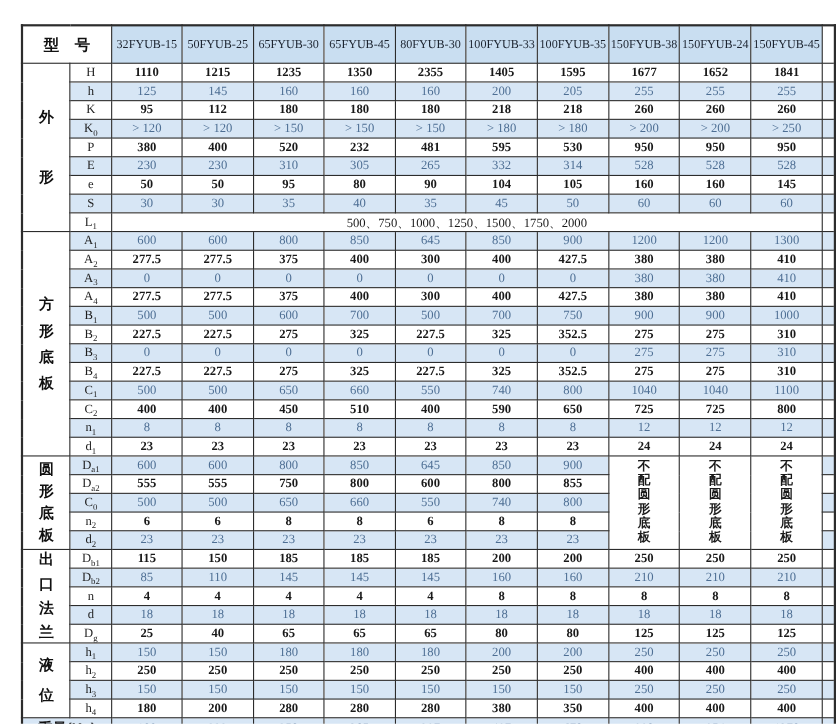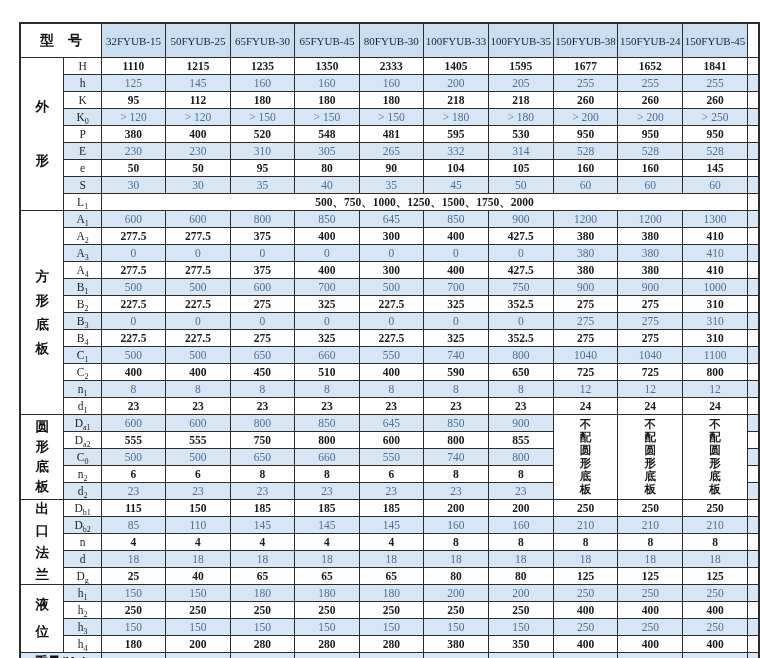--- a/index.html
+++ b/index.html
@@ -24,21 +24,21 @@
   sub{font-size:8px;line-height:0;}
   
   td.glabel, td.note{background:#ffffff !important;}
   td.glabel{font-family:"Liberation Sans",sans-serif;font-weight:bold;
             font-size:13.5px;color:#101010;}
   td.glabel .chars{display:flex;flex-direction:column;align-items:center;justify-content:center;height:100%;}
   td.g0 .chars{gap:36px;} td.g1 .chars{gap:6px;} td.g2 .chars{gap:2px;}
   td.g3 .chars{gap:4px;}  td.g4 .chars{gap:9px;}
   td.note{font-family:"Liberation Sans",sans-serif;font-weight:600;font-size:11.5px;color:#1a1a1a;}
   td.note .chars{display:flex;flex-direction:column;align-items:center;justify-content:center;height:100%;line-height:13px;}
-  td.mergedL{font-weight:bold;color:#191919;}
+  td.mergedL{font-weight:normal;color:#191919;}
   td.wlabel{font-family:"Liberation Sans",sans-serif;font-weight:bold;font-size:13px;color:#101010;}
 </style>
 </head>
 <body>
 
 <div id="wrap">
   <table>
     <colgroup>
       <col style="width:45px">
         <col style="width:38px">
@@ -69,21 +69,21 @@
             <div class="chars">
               <span>外</span>
               <span>形</span>
             </div>
           </td>
           <td class="plabel">H</td>
           <td class="val">1110</td>
           <td class="val">1215</td>
           <td class="val">1235</td>
           <td class="val">1350</td>
-          <td class="val">2333</td>
+          <td class="val">2355</td>
           <td class="val">1405</td>
           <td class="val">1595</td>
           <td class="val">1677</td>
           <td class="val">1652</td>
           <td class="val">1841</td>
           <td class="spacer"></td>
         </tr>
         <tr class="odd">
           <td class="plabel">h</td>
           <td class="val">125</td>
@@ -124,21 +124,21 @@
           <td class="val">&gt; 200</td>
           <td class="val">&gt; 200</td>
           <td class="val">&gt; 250</td>
           <td class="spacer"></td>
         </tr>
         <tr class="even">
           <td class="plabel">P</td>
           <td class="val">380</td>
           <td class="val">400</td>
           <td class="val">520</td>
-          <td class="val">548</td>
+          <td class="val">232</td>
           <td class="val">481</td>
           <td class="val">595</td>
           <td class="val">530</td>
           <td class="val">950</td>
           <td class="val">950</td>
           <td class="val">950</td>
           <td class="spacer"></td>
         </tr>
         <tr class="odd">
           <td class="plabel">E</td>

